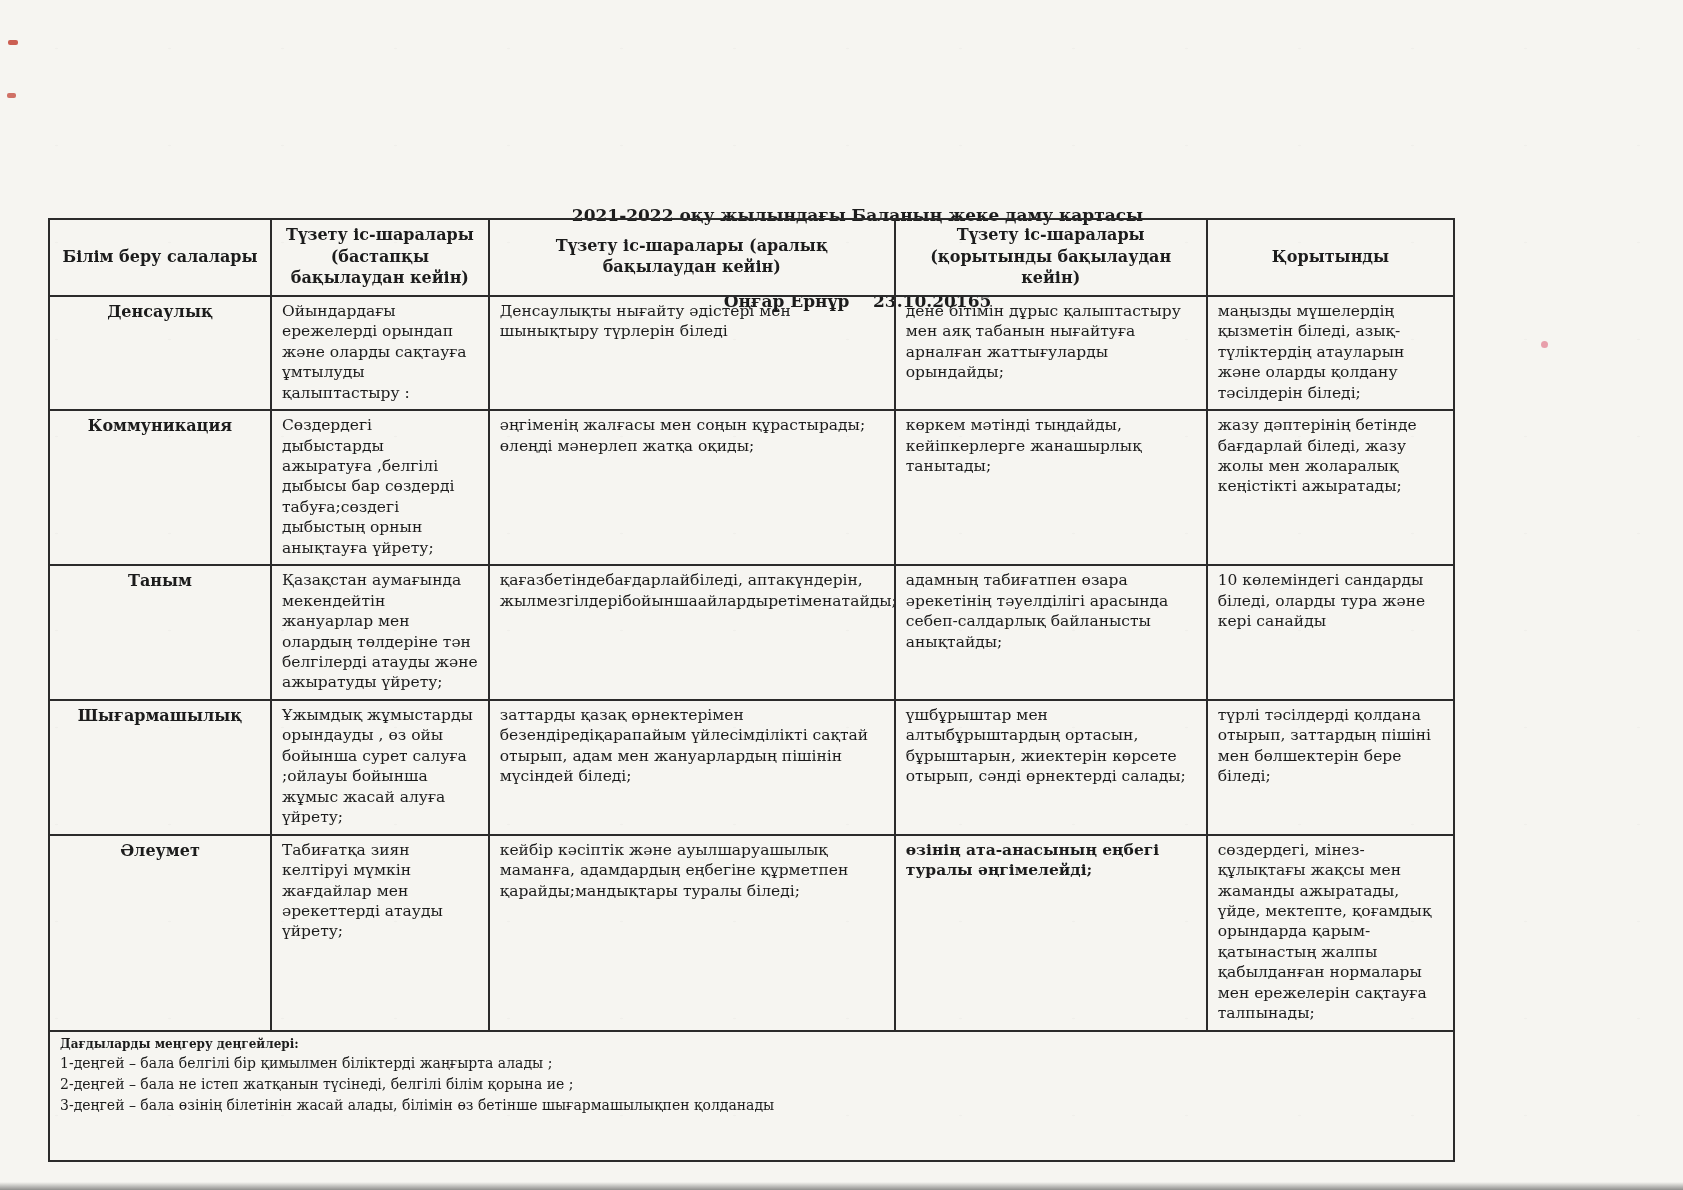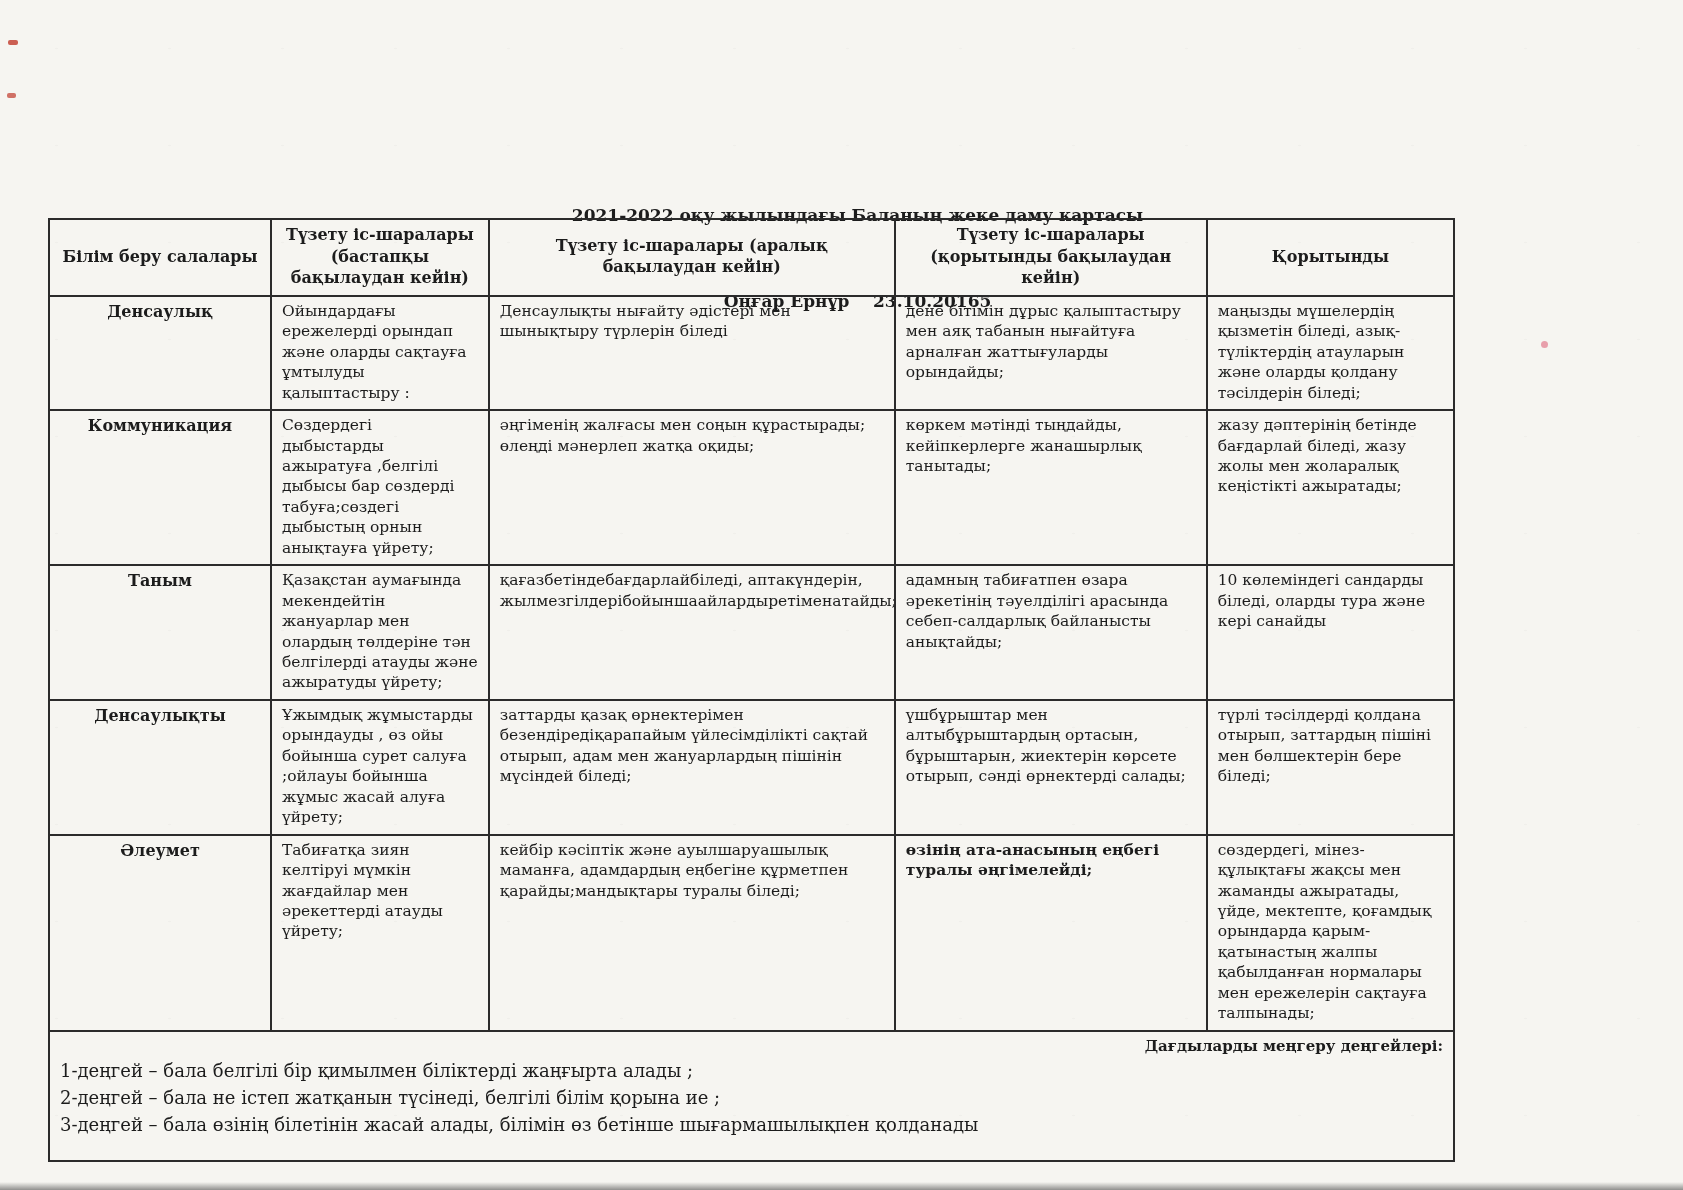--- a/index.html
+++ b/index.html
@@ -82,26 +82,25 @@
   tr.ftr   { height: 130px; }
   td.italic-cell {
     font-weight: 600;
   }
   td.footer-cell {
     padding: 6px 12px;
     vertical-align: top;
   }
   .footer-heading {
     font-weight: bold;
-    font-size: 15px;
+    font-size: 12px;
     line-height: 1.45;
-    text-align: right;
   }
   .footer-line {
-    font-size: 18px;
+    font-size: 14px;
     line-height: 1.5;
   }
 </style>
 </head>
 <body>
 
 <div class="title-block">
   <div>2021-2022 оқу жылындағы Баланың жеке даму картасы</div>
   <div>Оңғар Ернұр    23.10.20165</div>
 </div>
@@ -141,21 +140,21 @@
 
     <tr class="row-3">
       <td class="area-cell">Таным</td>
       <td>Қазақстан аумағында мекендейтін жануарлар мен олардың төлдеріне тән белгілерді атауды және ажыратуды үйрету;</td>
       <td>қағазбетіндебағдарлайбіледі, аптакүндерін, жылмезгілдерібойыншаайлардыретіменатайды;</td>
       <td>адамның табиғатпен өзара әрекетінің тәуелділігі арасында себеп-салдарлық байланысты анықтайды;</td>
       <td>10 көлеміндегі сандарды біледі, оларды тура және кері санайды</td>
     </tr>
 
     <tr class="row-4">
-      <td class="area-cell">Денсаулықты</td>
+      <td class="area-cell">Шығармашылық</td>
       <td>Ұжымдық жұмыстарды орындауды , өз ойы бойынша сурет салуға ;ойлауы бойынша жұмыс жасай алуға үйрету;</td>
       <td>заттарды қазақ өрнектерімен безендіредіқарапайым үйлесімділікті сақтай отырып, адам мен жануарлардың пішінін мүсіндей біледі;</td>
       <td>үшбұрыштар мен алтыбұрыштардың ортасын, бұрыштарын, жиектерін көрсете отырып, сәнді өрнектерді салады;</td>
       <td>түрлі тәсілдерді қолдана отырып, заттардың пішіні мен бөлшектерін бере біледі;</td>
     </tr>
 
     <tr class="row-5">
       <td class="area-cell">Әлеумет</td>
       <td>Табиғатқа зиян келтіруі мүмкін жағдайлар мен әрекеттерді атауды үйрету;</td>
       <td>кейбір кәсіптік және ауылшаруашылық маманға, адамдардың еңбегіне құрметпен қарайды;мандықтары туралы біледі;</td>

